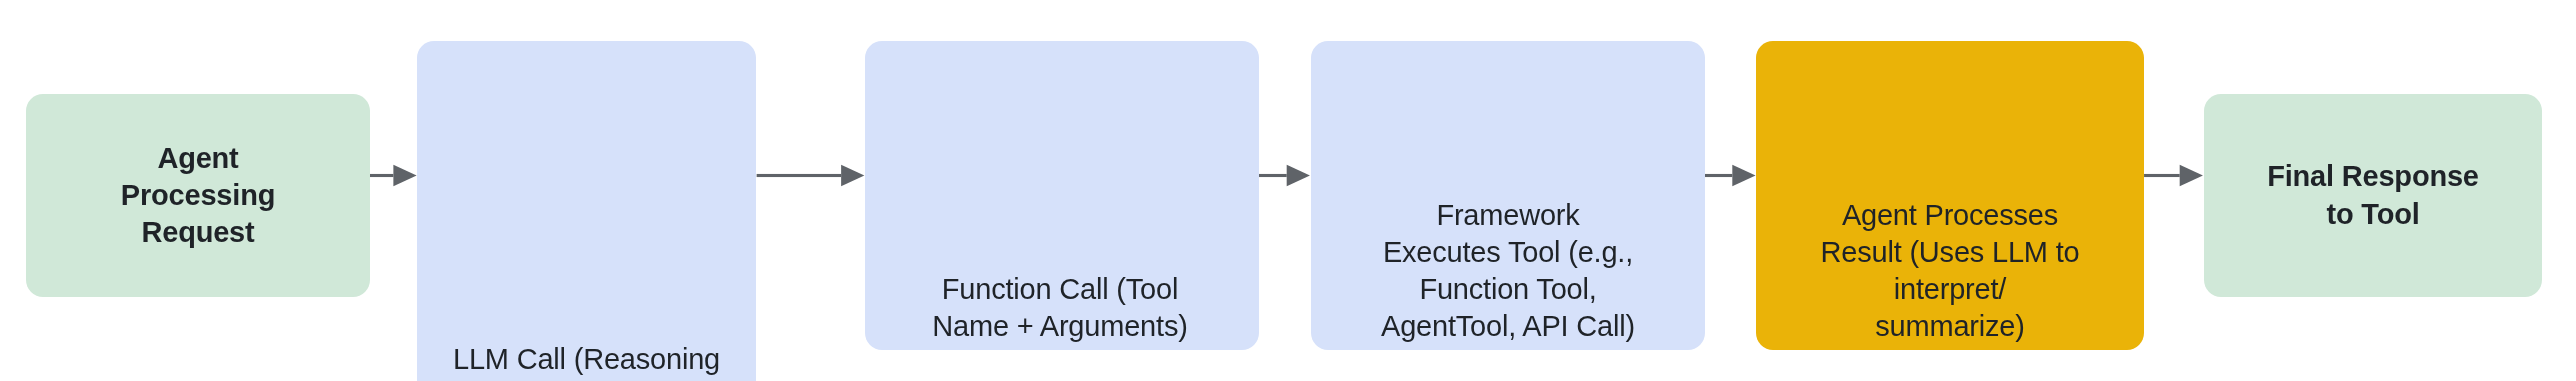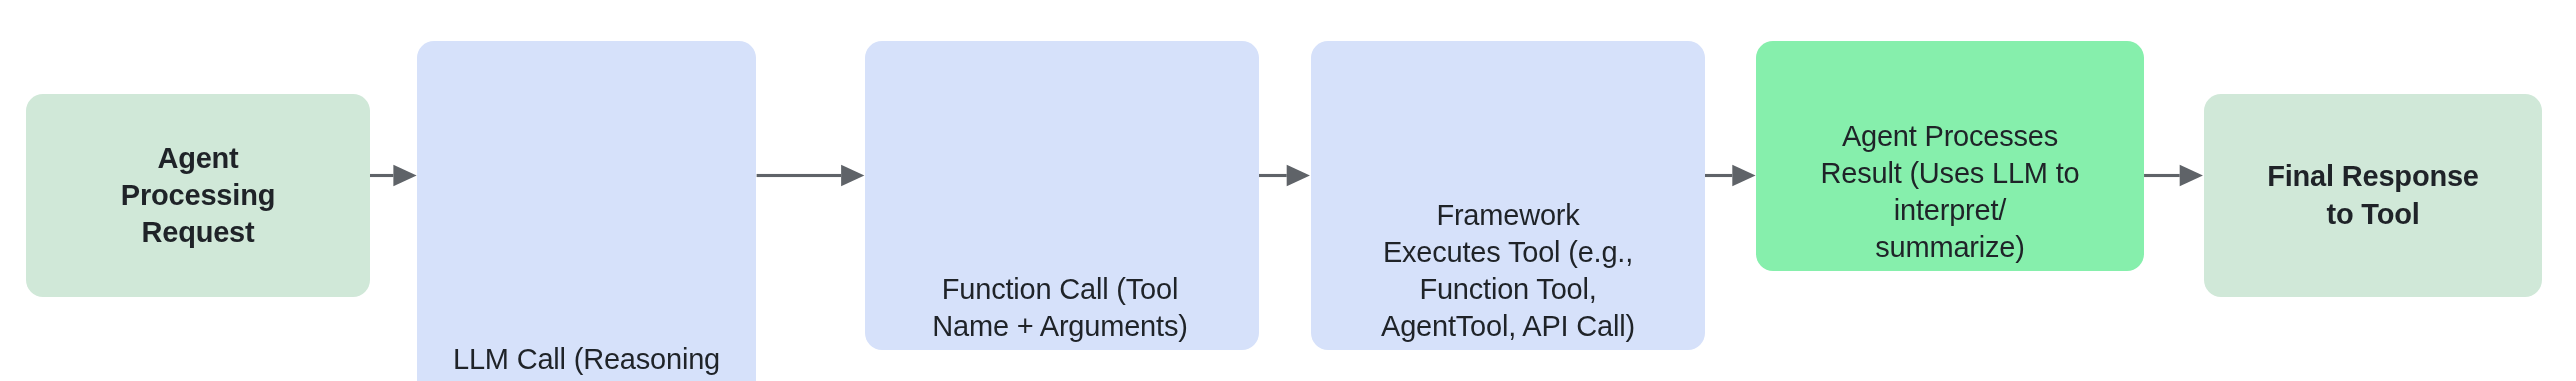--- a/index.html
+++ b/index.html
@@ -104,21 +104,21 @@
     <div class="node process" style="left: 865px; top: 41px; width: 394px; height: 309px; background: rgb(214, 225, 250); color: rgb(31, 35, 40); padding-left: 7px;">
       <span class="node-label">Function Call (Tool
 Name + Arguments)</span>
     </div>
     <div class="node process" style="left: 1311px; top: 41px; width: 394px; height: 309px; background: rgb(214, 225, 250); color: rgb(31, 35, 40);">
       <span class="node-label">Framework
 Executes Tool (e.g.,
 Function Tool,
 AgentTool, API Call)</span>
     </div>
-    <div class="node process" style="left: 1756px; top: 41px; width: 388px; height: 230px; background: #86efac; color: rgb(31, 35, 40);">
+    <div class="node process" style="left: 1756px; top: 41px; width: 388px; height: 309px; background: #eab308; color: rgb(31, 35, 40);">
       <span class="node-label">Agent Processes
 Result (Uses LLM to
 interpret/
 summarize)</span>
     </div>
     <div class="node terminal" style="left: 2204px; top: 94px; width: 338px; height: 203px; background: rgb(208, 232, 216); color: rgb(31, 35, 40);">
       <span class="node-label">Final Response
 to Tool</span>
     </div>
   </div>

